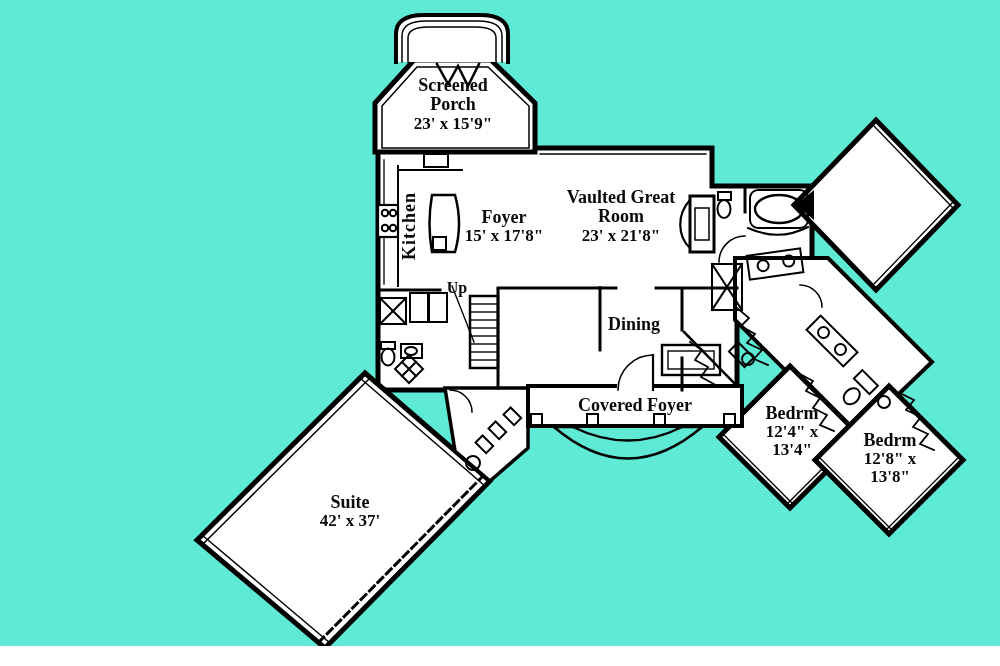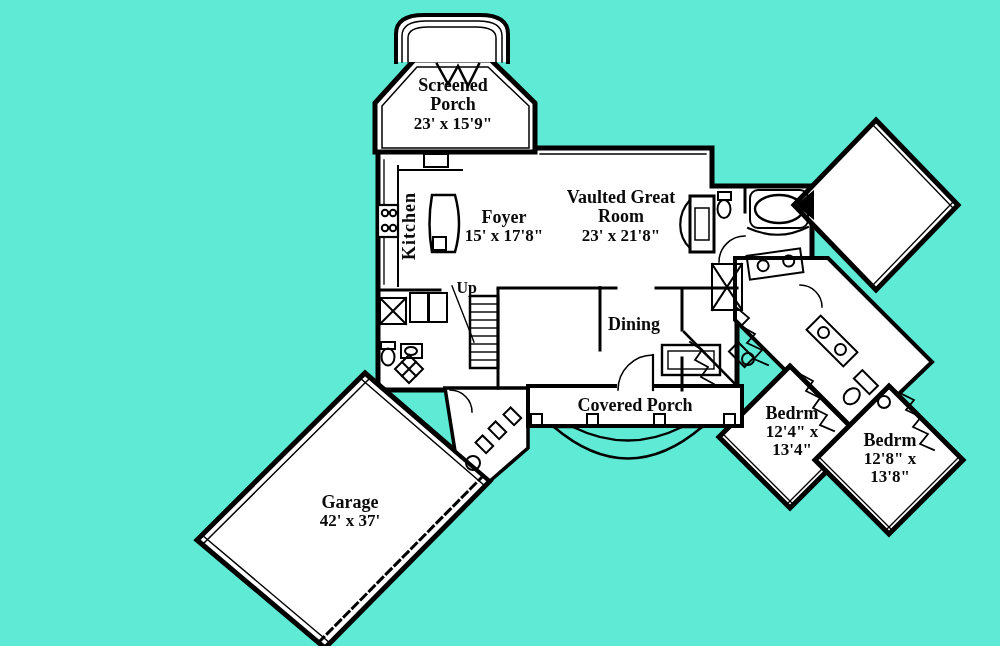--- a/index.html
+++ b/index.html
@@ -8,21 +8,21 @@
     font-family:Liberation Serif, serif;overflow:hidden;
   }
   .stage svg{position:absolute;left:0;top:0;}
   .room-label{
     position:absolute;transform:translate(-50%,-50%);
     text-align:center;color:#0a0a0a;font-weight:bold;
     font-size:18px;line-height:1.07;letter-spacing:0px;
   }
   .room-label .dims{font-size:17px;}
   .room-label.vertical{transform:translate(-50%,-50%) rotate(-90deg);letter-spacing:1px;}
-  .room-label.small{font-size:16px;text-align:right;}
+  .room-label.small{font-size:16px;}
 </style>
 </head>
 <body>
 
 <div class="stage">
 
 <svg width="1000" height="666" viewBox="0 0 1000 666" fill="none" stroke="#000" stroke-linejoin="miter" stroke-linecap="square">
 
   <g>
     <polygon points="378,148 712,148 712,186 812,186 812,264 737,264 737,390 378,390" fill="#fff" stroke-width="5"></polygon>
@@ -240,31 +240,31 @@
 <div class="room-label small" style="left:457px;top:288px;width:40px">
   <div>Up</div>
 </div>
 
 
 <div class="room-label" style="left:634px;top:325px;width:90px">
   <div>Dining</div>
 </div>
 
 <div class="room-label" style="left:635px;top:406px;width:150px">
-  <div>Covered Porch</div>
+  <div>Covered Foyer</div>
 </div>
 
 <div class="room-label" style="left:792px;top:432px;width:76px">
   <div>Bedrm</div>
   <div class="dims">12'4" x 13'4"</div>
 </div>
 
 <div class="room-label" style="left:890px;top:459px;width:76px">
   <div>Bedrm</div>
   <div class="dims">12'8" x 13'8"</div>
 </div>
 
 <div class="room-label" style="left:350px;top:512px;width:120px">
-  <div>Garage</div>
+  <div>Suite</div>
   <div class="dims">42' x 37'</div>
 </div>
 
 </div>
 
 </body></html>

